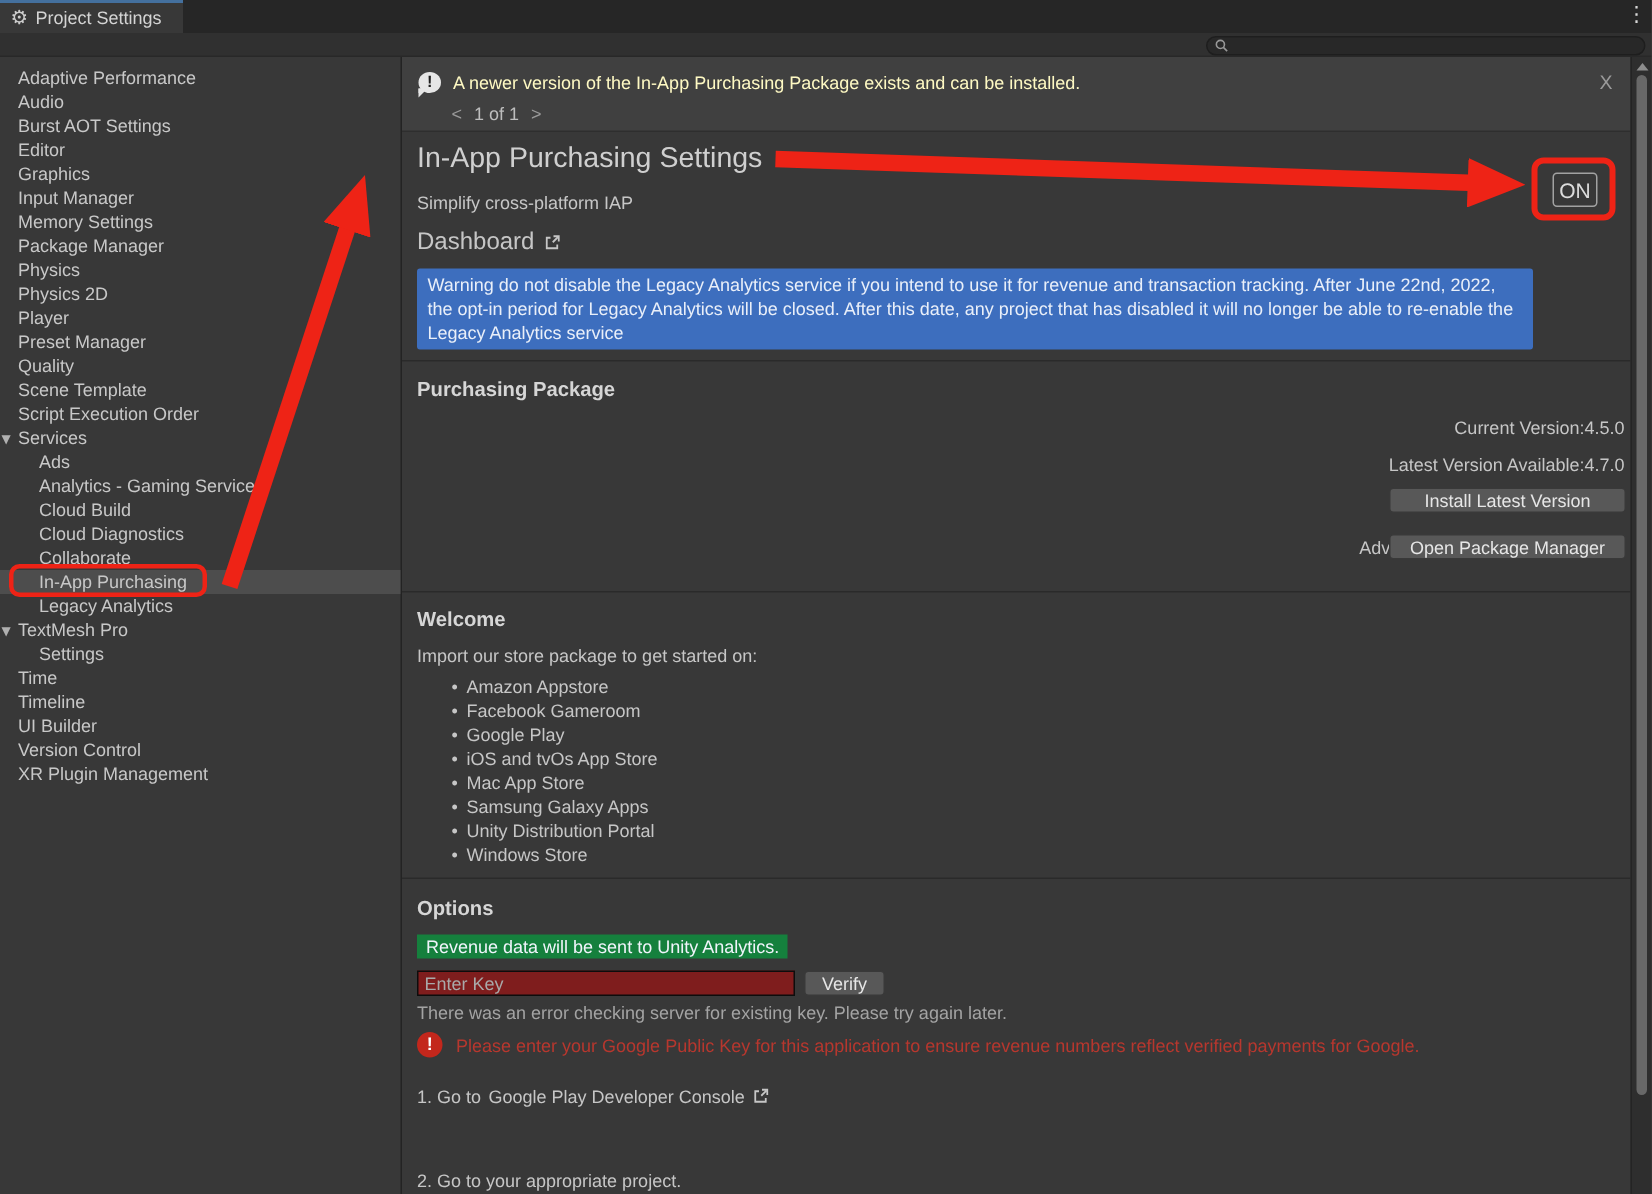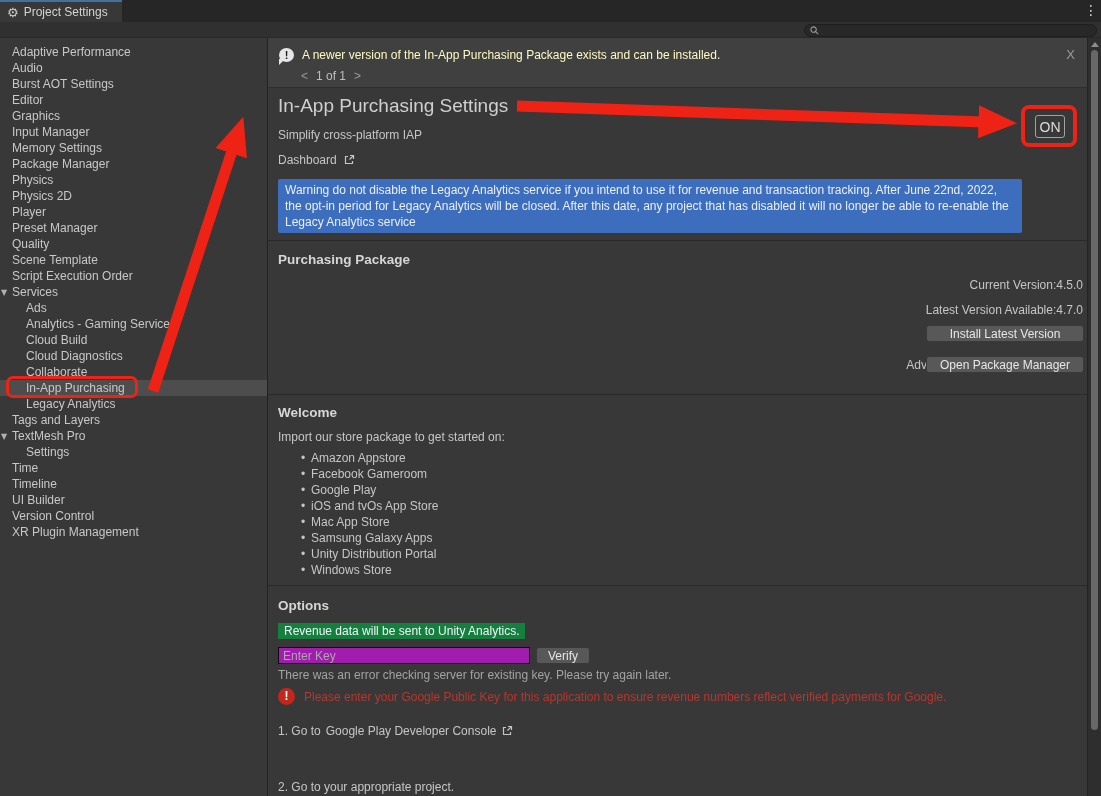--- a/index.html
+++ b/index.html
@@ -51,21 +51,21 @@
   .notif-close { margin-left:auto; color:#9a9a9a; font-size:13px; cursor:default; }
   .notif-row2 { padding:7px 0 0 33px; font-size:12px; color:#bdbdbd; display:flex; gap:8px; }
   .pager-arrow { color:#9a9a9a; cursor:default; }
 
   
   .page-title { position:absolute; top:57px; left:10px; font-size:19px; font-weight:400; color:#cfcfcf; }
   .on-btn { position:absolute; top:77px; left:767px; width:30px; height:23px; border:1px solid #a2a2a2;
     border-radius:3px; background:transparent; color:#dcdcdc; font-size:14px; display:flex;
     align-items:center; justify-content:center; cursor:default; }
   .simplify { position:absolute; top:90px; left:10px; font-size:12px; color:#c6c6c6; }
-  .dashboard { position:absolute; top:115px; left:10px; font-size:12px; color:#c6c6c6;
+  .dashboard { position:absolute; top:115px; left:10px; font-size:16px; color:#c6c6c6;
     display:flex; align-items:center; gap:6px; cursor:default; }
   .ext-icon { color:#c6c6c6; display:inline-flex; }
 
   .warnbox { position:absolute; top:141px; left:10px; width:744px; background:#3d6ebe;
     color:#e9eff9; font-size:12px; line-height:16px; padding:3px 7px; border-radius:2px; }
 
   .divider { position:absolute; left:0; right:0; height:0; border-top:1px solid #2a2a2a; }
   .d1 { top:202px; } .d2 { top:356px; } .d3 { top:547px; }
 
   .sec-head { position:absolute; left:10px; font-size:13.5px; font-weight:bold; color:#d6d6d6; }
@@ -80,21 +80,21 @@
   
   .intro { position:absolute; left:10px; font-size:12px; color:#c6c6c6; }
   .stores { position:absolute; top:412px; left:33px; list-style:none; }
   .stores li { font-size:12px; color:#c6c6c6; height:16px; line-height:16px; position:relative; padding-left:10px; }
   .stores li::before { content:"•"; position:absolute; left:0; }
 
   
   .revenue { position:absolute; top:585px; left:10px; background:#15803d; color:#f0f4fb;
     font-size:12px; padding:1px 6px; }
   .keyrow { position:absolute; top:609px; left:10px; display:flex; gap:6px; }
-  .keyrow input { width:252px; height:17px; background:#a21caf; border:1px solid #0d0d0d;
+  .keyrow input { width:252px; height:17px; background:#7f1d1d; border:1px solid #0d0d0d;
     color:#c0c0c0; font-size:12px; padding:0 4px; font-family:"Liberation Sans",sans-serif; outline:none; }
   .keyrow input::placeholder { color:#a9a9a9; opacity:1; }
   .verify { padding:0 11px; }
   .err { position:absolute; left:10px; font-size:12px; color:#a3a3a3; }
   .google-row { position:absolute; top:650px; left:10px; right:10px; display:flex; align-items:center; gap:9px; }
   .err-icon { width:17px; height:17px; border-radius:50%; background:#c3271c; color:#ffffff;
     font-weight:bold; font-size:12px; text-align:center; line-height:17px; flex:0 0 auto; }
   .google-row span.err-text { color:#b7372e; font-size:12px; }
   .step { position:absolute; left:10px; font-size:12px; color:#c6c6c6; display:flex; align-items:center; gap:5px; }
 
@@ -244,24 +244,20 @@
         <div class="side-item selected indent-1">
           
           <span>In-App Purchasing</span>
         </div>
 
         <div class="side-item indent-1">
           
           <span>Legacy Analytics</span>
         </div>
 
-        <div class="side-item">
-          
-          <span>Tags and Layers</span>
-        </div>
 
         <div class="side-item has-expander">
           <span class="expander"></span>
           <span>TextMesh Pro</span>
         </div>
 
         <div class="side-item indent-1">
           
           <span>Settings</span>
         </div>

